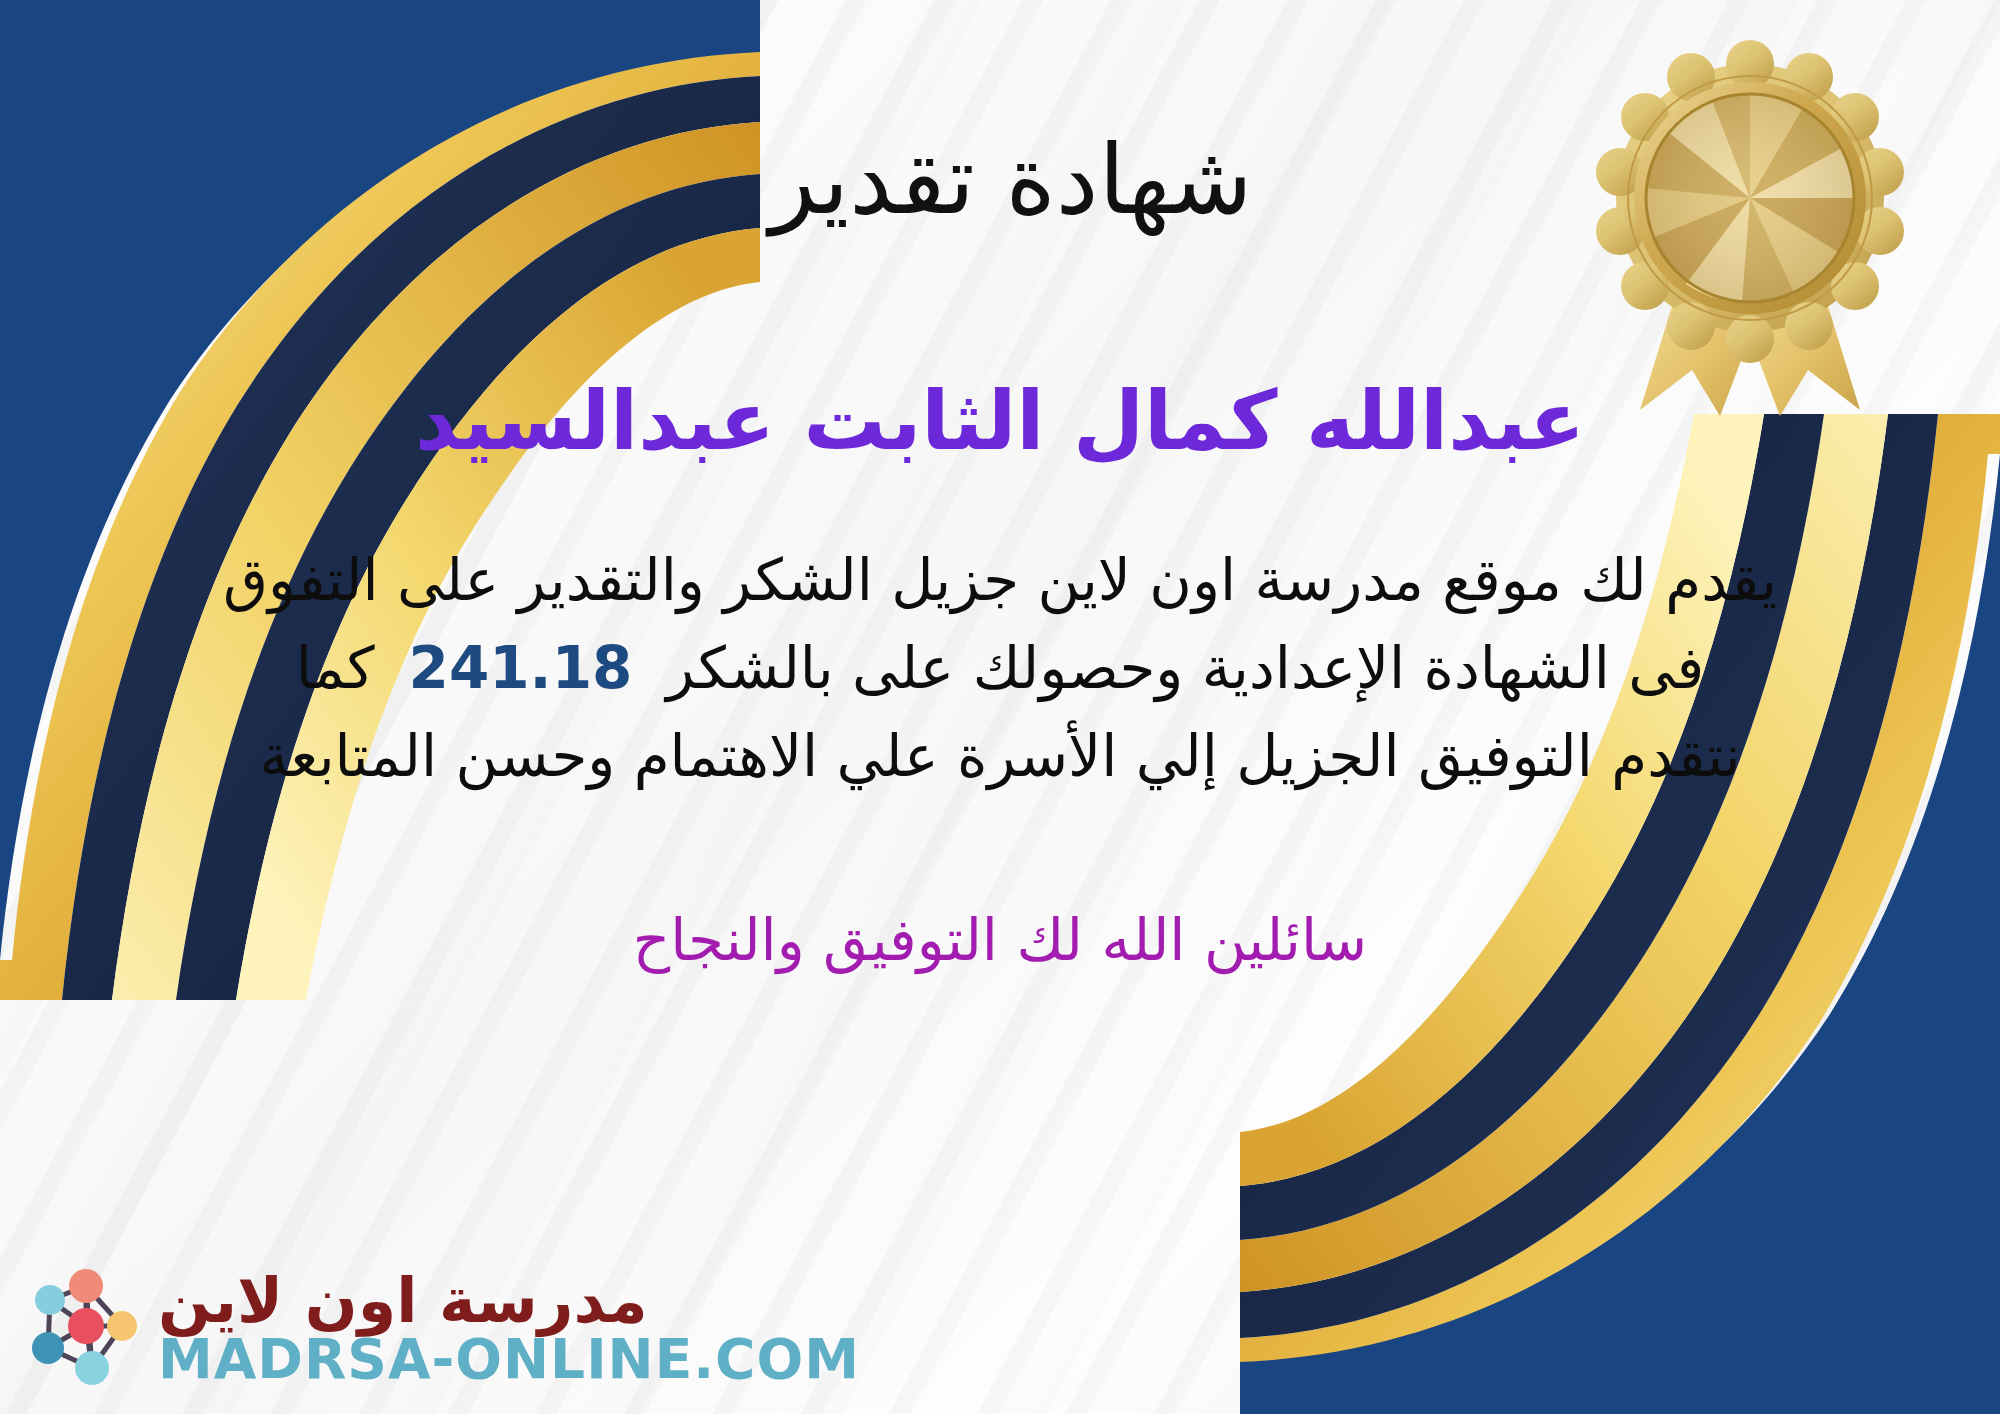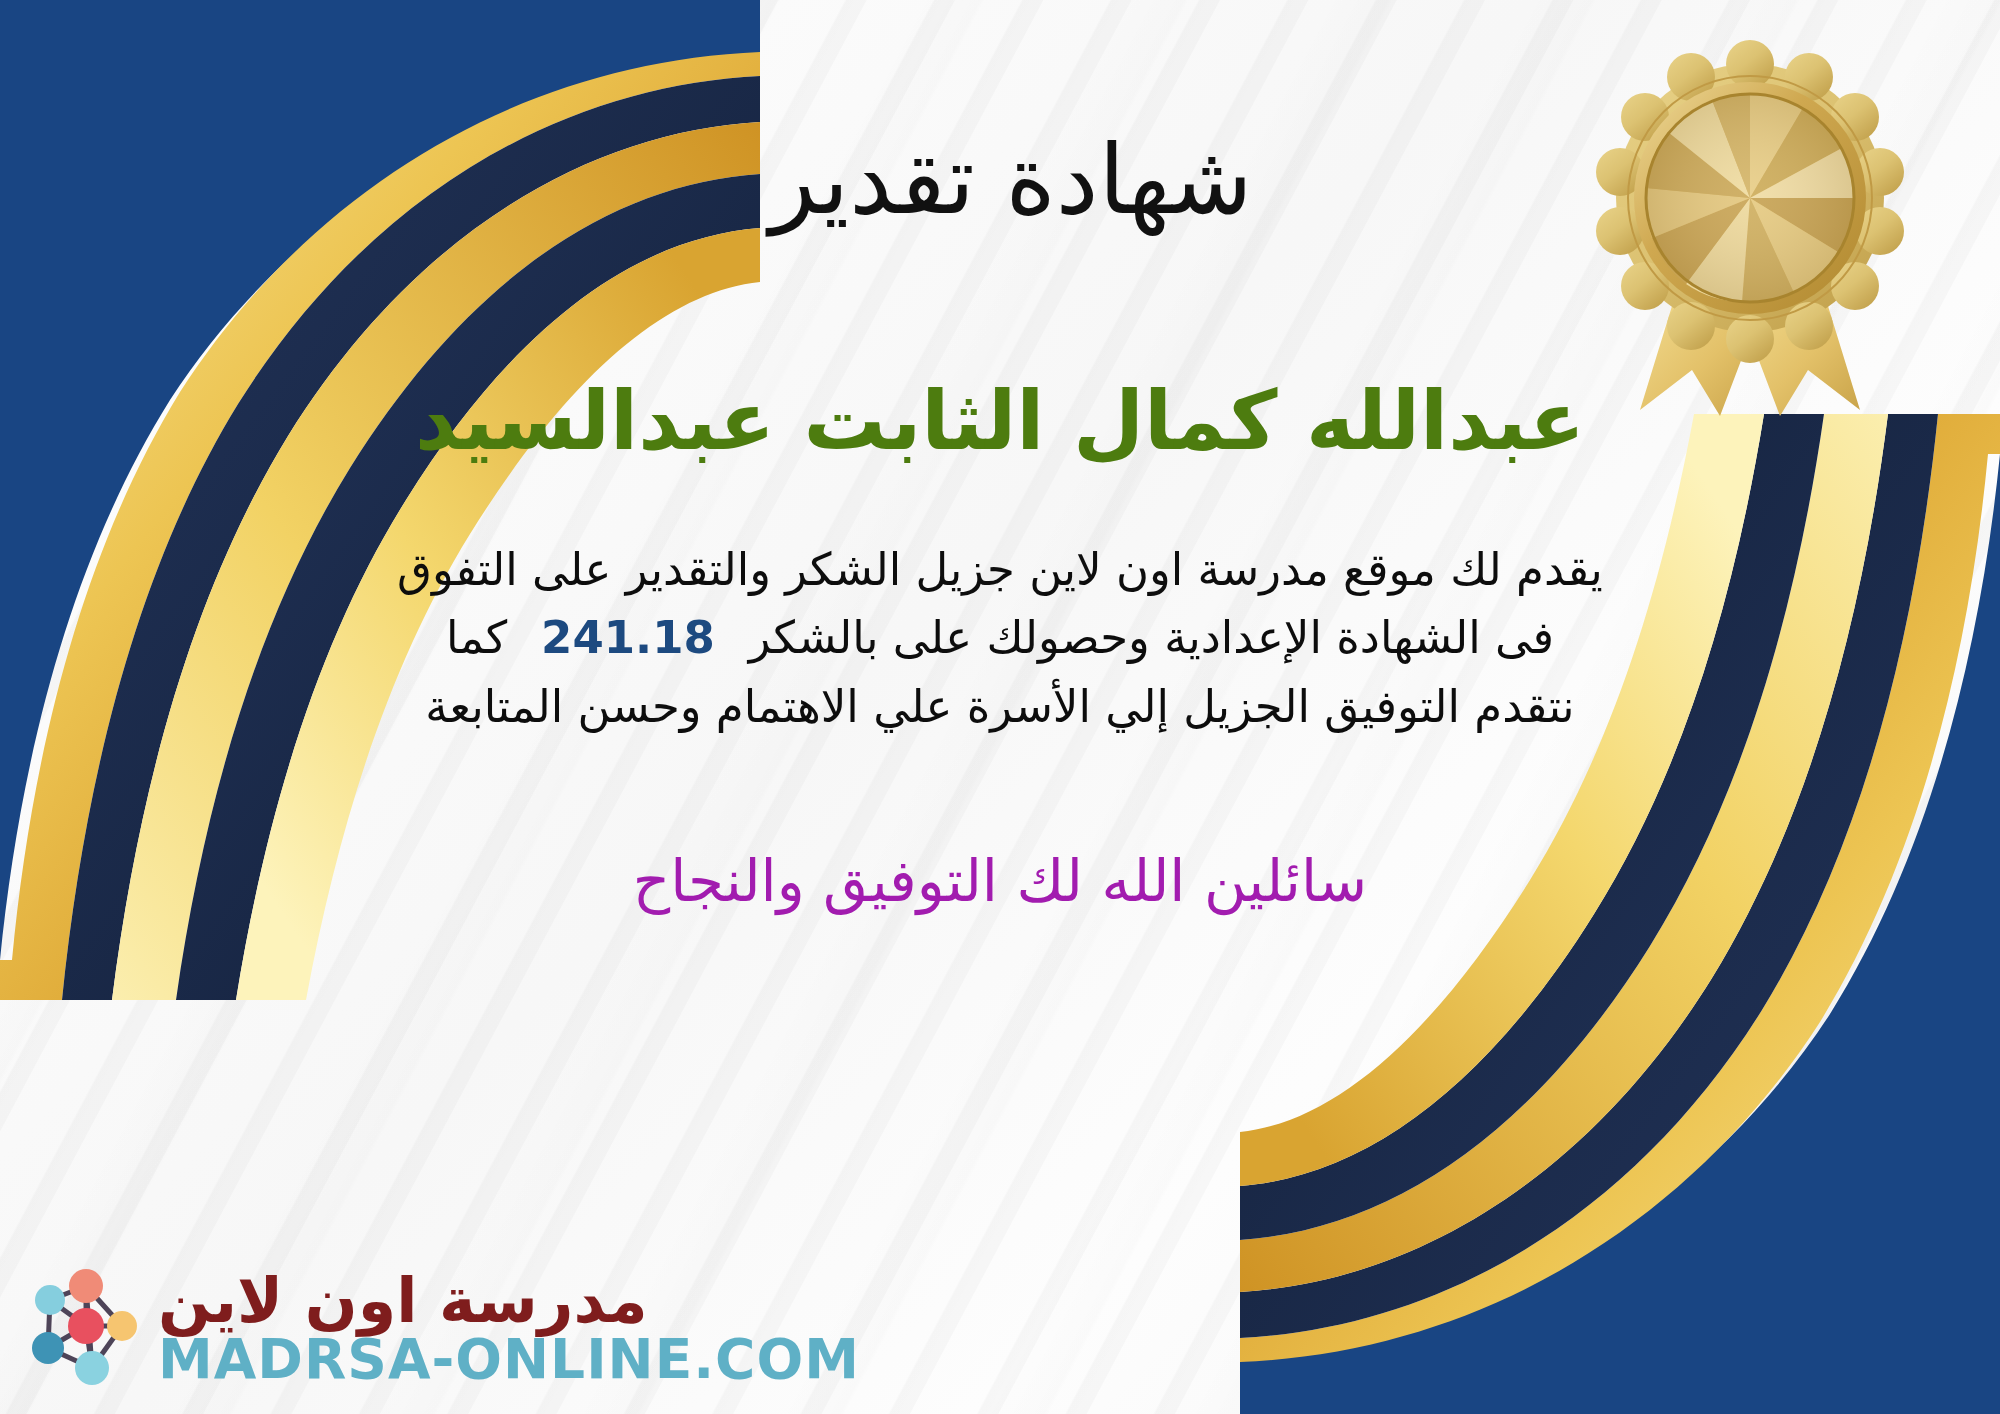--- a/index.html
+++ b/index.html
@@ -60,28 +60,28 @@
     font-weight:400;
     color:#111111;
     letter-spacing:2px;
     font-family:"DejaVu Sans","Liberation Sans",sans-serif;
     margin-left:22px;
   }
   .student-name{
     margin-top:145px;
     font-size:82px;
     font-weight:bold;
-    color:#4d7c0f;
+    color:#6d28d9;
     line-height:1.1;
     letter-spacing:1px;
   }
   .body-block{
     margin-top:70px;
     width:1880px;
-    font-size:45px;
+    font-size:58px;
     line-height:1.52;
     color:#0d0d0d;
     font-weight:400;
   }
   .body-line{
     display:block;
     white-space:nowrap;
   }
   .score{
     color:#1d4a80;

